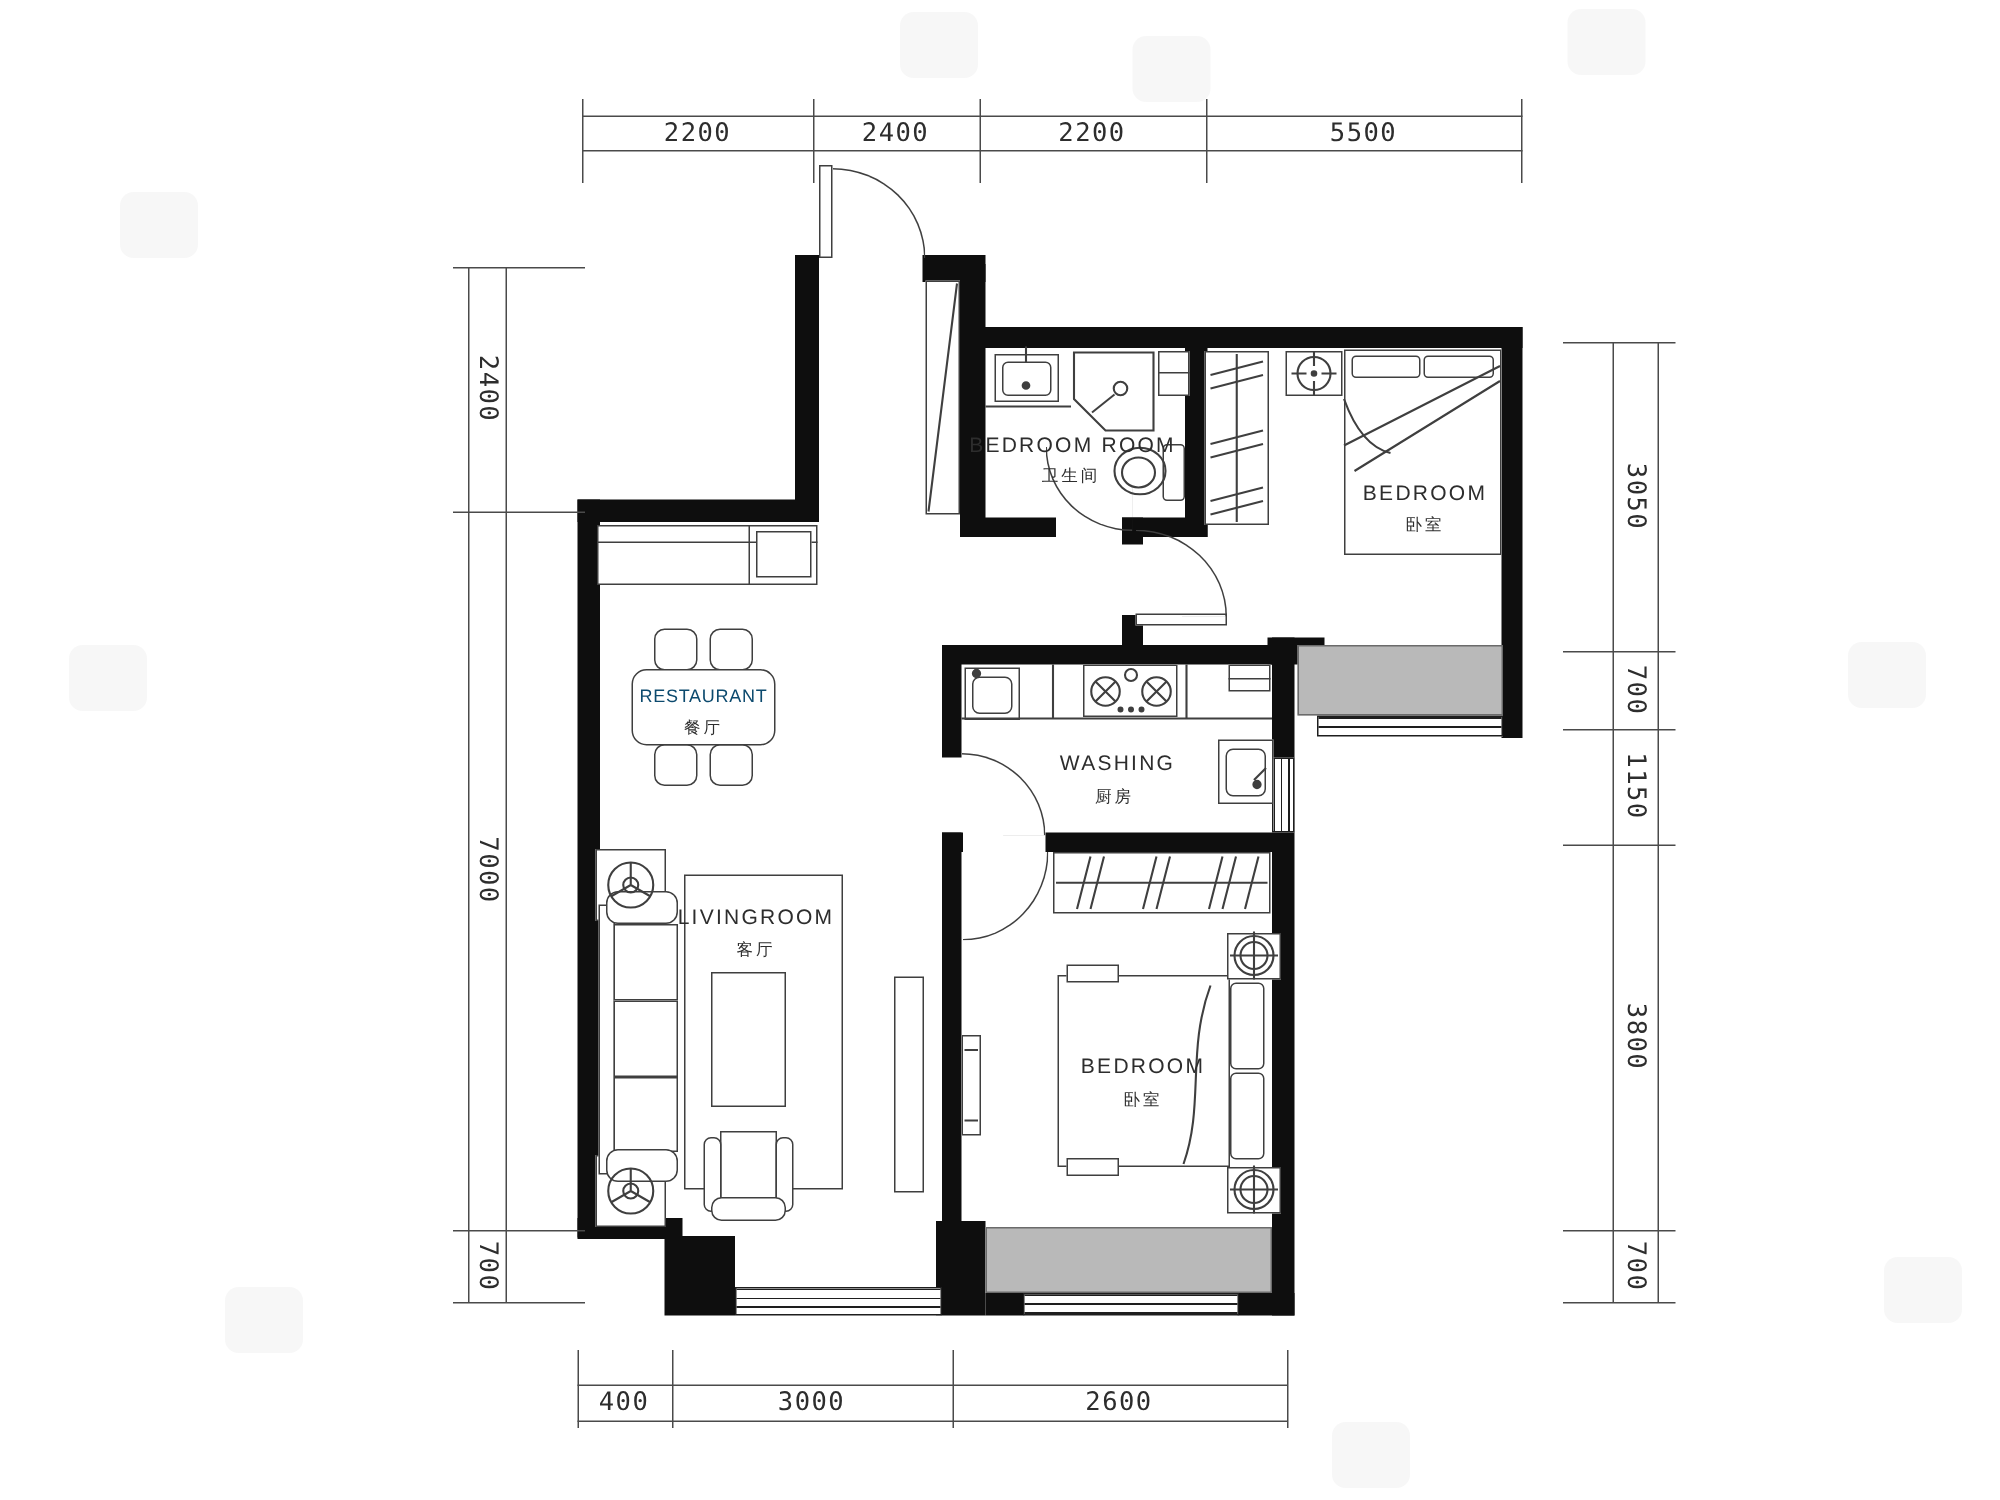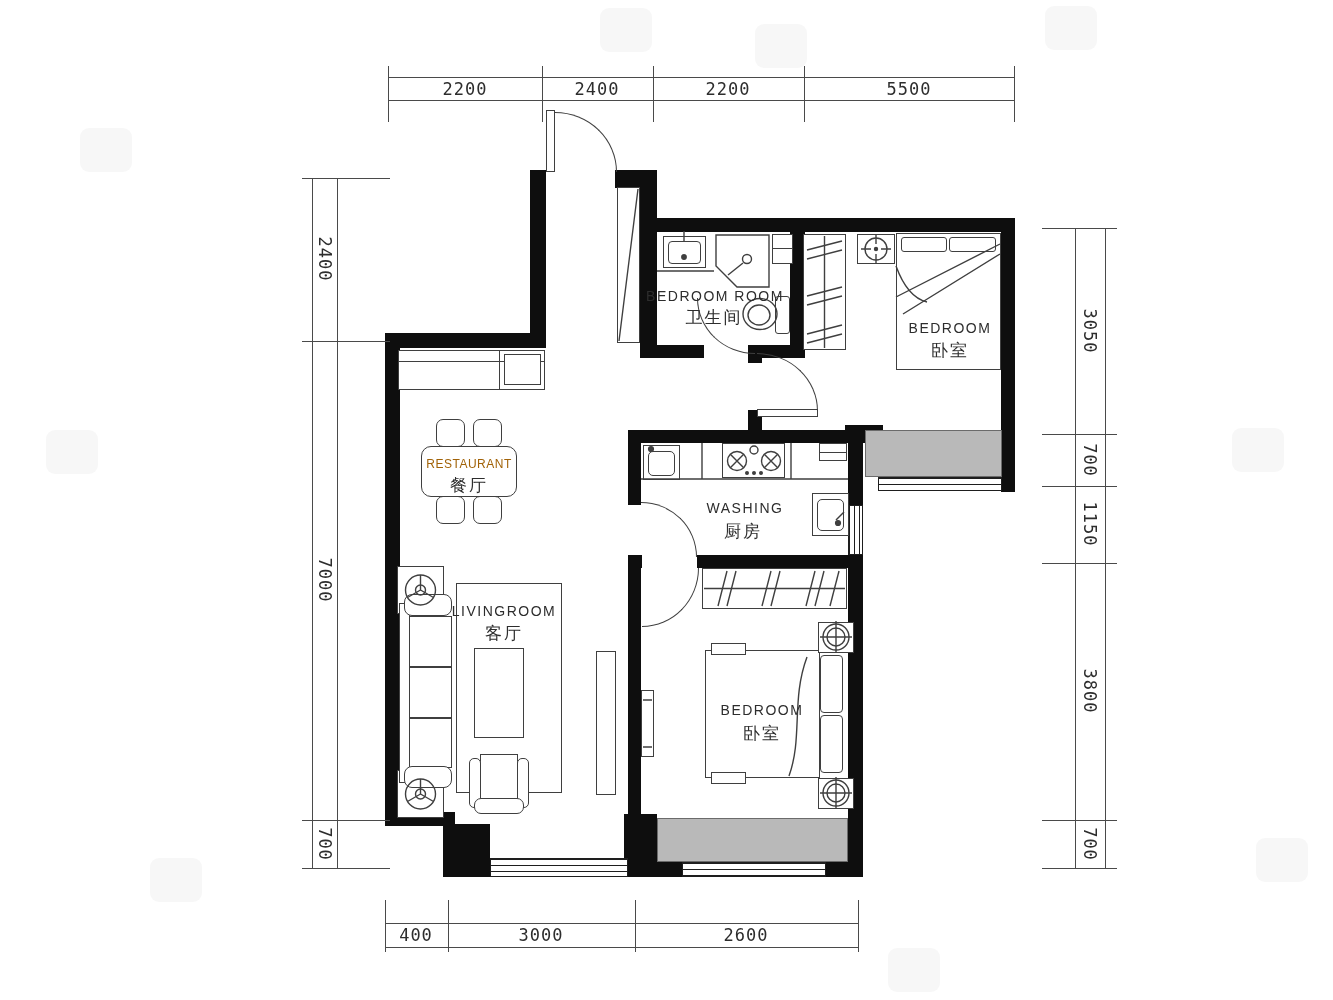--- a/index.html
+++ b/index.html
@@ -19,23 +19,23 @@
   .arc.tr{border-top-width:1.5px;border-right-width:1.5px;border-top-right-radius:100% 100%;}
   .arc.br{border-bottom-width:1.5px;border-right-width:1.5px;border-bottom-right-radius:100% 100%;}
   .arc.bl{border-bottom-width:1.5px;border-left-width:1.5px;border-bottom-left-radius:100% 100%;}
   .dimline{position:absolute;background:#4a4a4a;}
   .tick{position:absolute;background:#4a4a4a;}
   .dim-label{position:absolute;font-family:"DejaVu Sans Mono",monospace;font-size:17px;
              color:#2d2d2d;letter-spacing:1px;transform:translate(-50%,-50%);white-space:nowrap;}
   .dim-label.v{transform:translate(-50%,-50%) rotate(90deg);}
   .room-en{position:absolute;font-size:14px;letter-spacing:1.5px;color:#2d2d2d;
            transform:translate(-50%,-50%);white-space:nowrap;}
-  .room-zh{position:absolute;font-size:17px;letter-spacing:2px;color:#2d2d2d;
+  .room-zh{position:absolute;font-size:11px;letter-spacing:2px;color:#2d2d2d;
            transform:translate(-50%,-50%);white-space:nowrap;}
-  .table-label-en{position:absolute;font-size:12px;letter-spacing:.5px;color:#a16207;
+  .table-label-en{position:absolute;font-size:12px;letter-spacing:.5px;color:#0c4a6e;
            transform:translate(-50%,-50%);white-space:nowrap;}
   svg.overlay{position:absolute;left:0;top:0;pointer-events:none;}
   .wm{position:absolute;width:52px;height:44px;background:#f0f0f0;border-radius:9px;opacity:.55;}
 </style>
 </head>
 <body>
 
 <div id="plan">
 
   <div class="wm" style="left:600px;top:8px;"></div>

